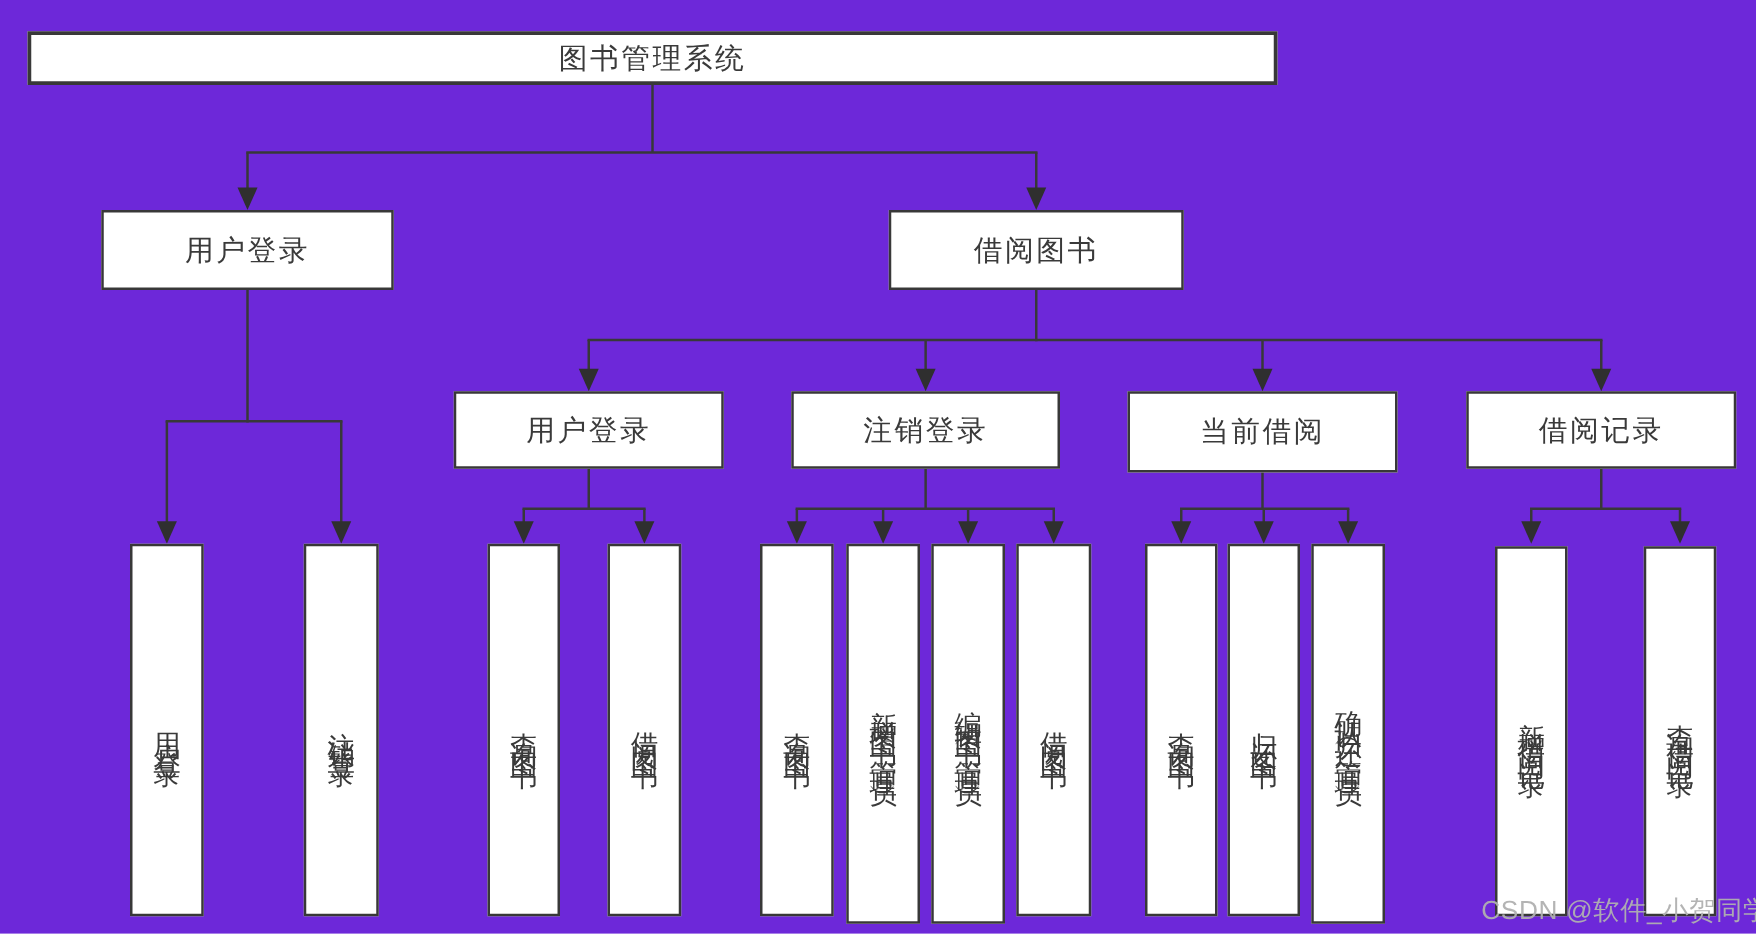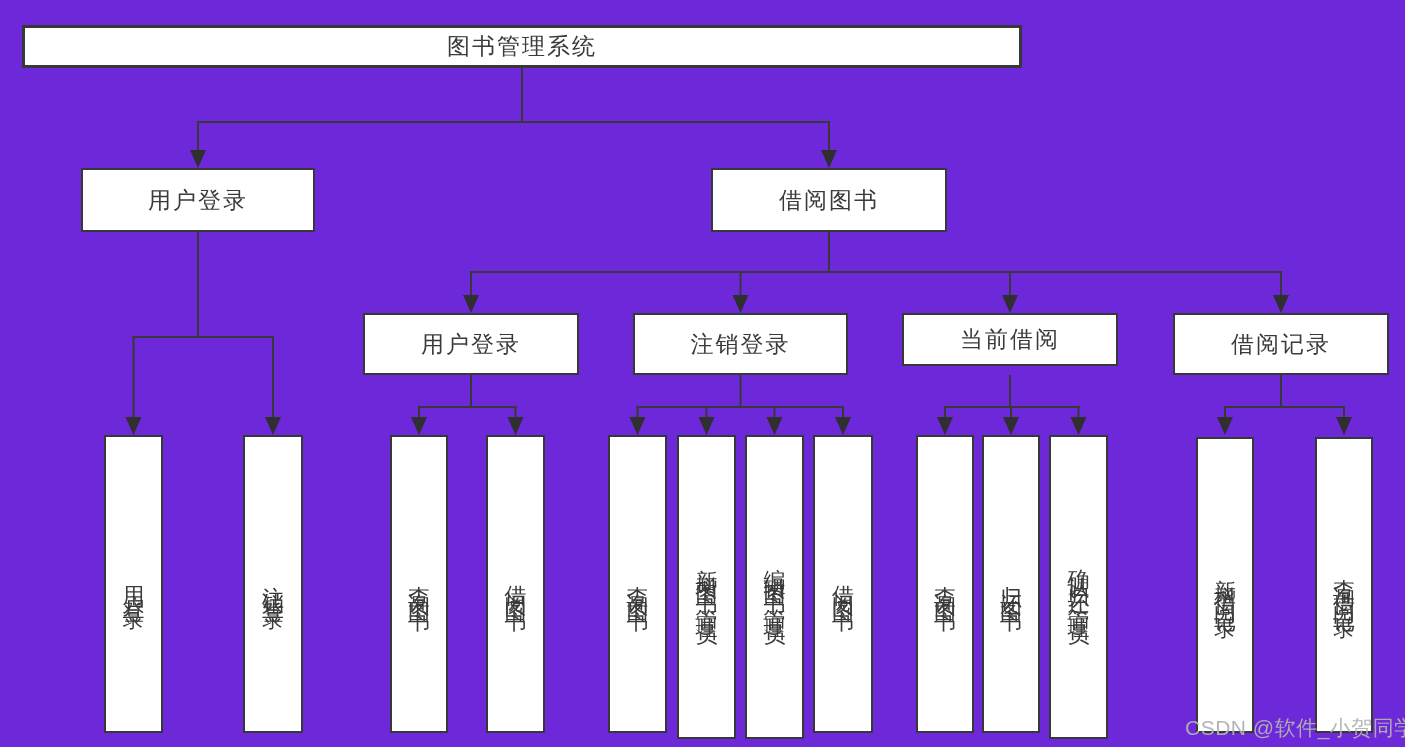--- a/index.html
+++ b/index.html
@@ -89,21 +89,21 @@
     </g>
   </svg>
 
   <div class="node root" style="left:22px;top:25px;width:1000px;height:43px">图书管理系统</div>
 
   <div class="node" style="left:81px;top:168px;width:234px;height:64px">用户登录</div>
   <div class="node" style="left:711px;top:168px;width:236px;height:64px">借阅图书</div>
 
   <div class="node" style="left:363px;top:313px;width:216px;height:62px">用户登录</div>
   <div class="node" style="left:633px;top:313px;width:215px;height:62px">注销登录</div>
-  <div class="node" style="left:902px;top:313px;width:216px;height:53px">当前借阅</div>
+  <div class="node" style="left:902px;top:313px;width:216px;height:65px">当前借阅</div>
   <div class="node" style="left:1173px;top:313px;width:216px;height:62px">借阅记录</div>
 
   <div class="node leaf" style="left:104px;top:435px;width:59px;height:298px">用户登录</div>
   <div class="node leaf" style="left:243px;top:435px;width:60px;height:298px">注销登录</div>
 
   <div class="node leaf" style="left:390px;top:435px;width:58px;height:298px">查询图书</div>
   <div class="node leaf" style="left:486px;top:435px;width:59px;height:298px">借阅图书</div>
 
   <div class="node leaf" style="left:608px;top:435px;width:59px;height:298px">查询图书</div>
   <div class="node leaf" style="left:677px;top:435px;width:59px;height:304px">新增图书（管理员）</div>

